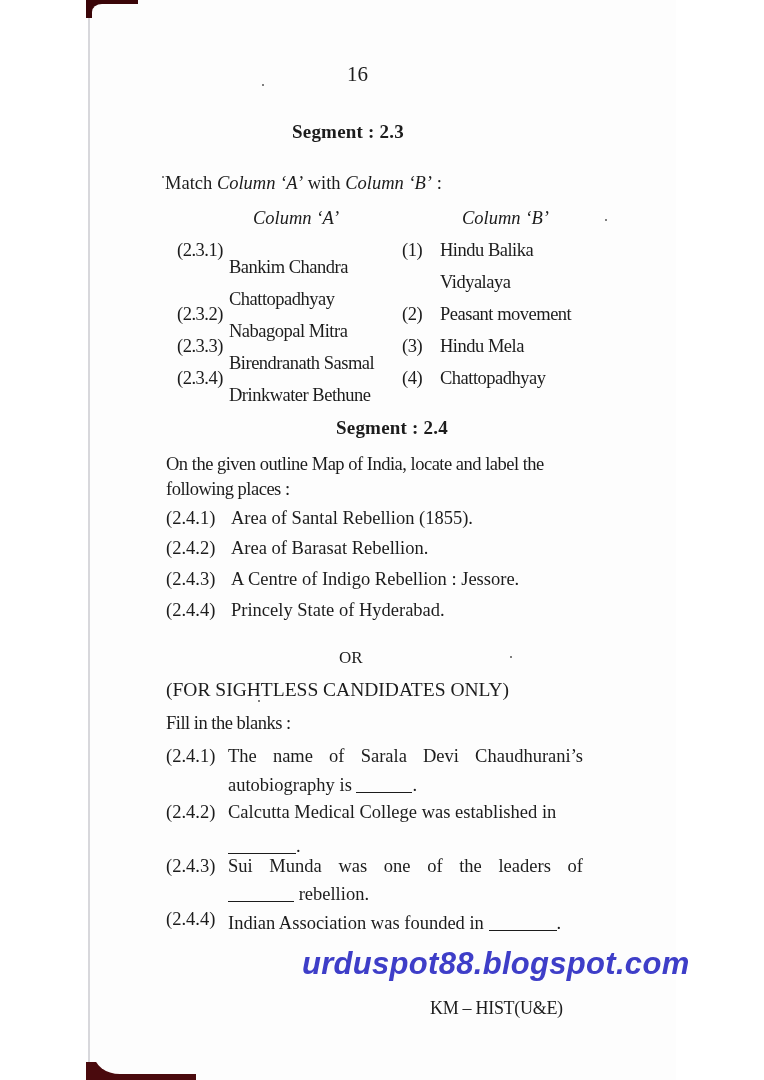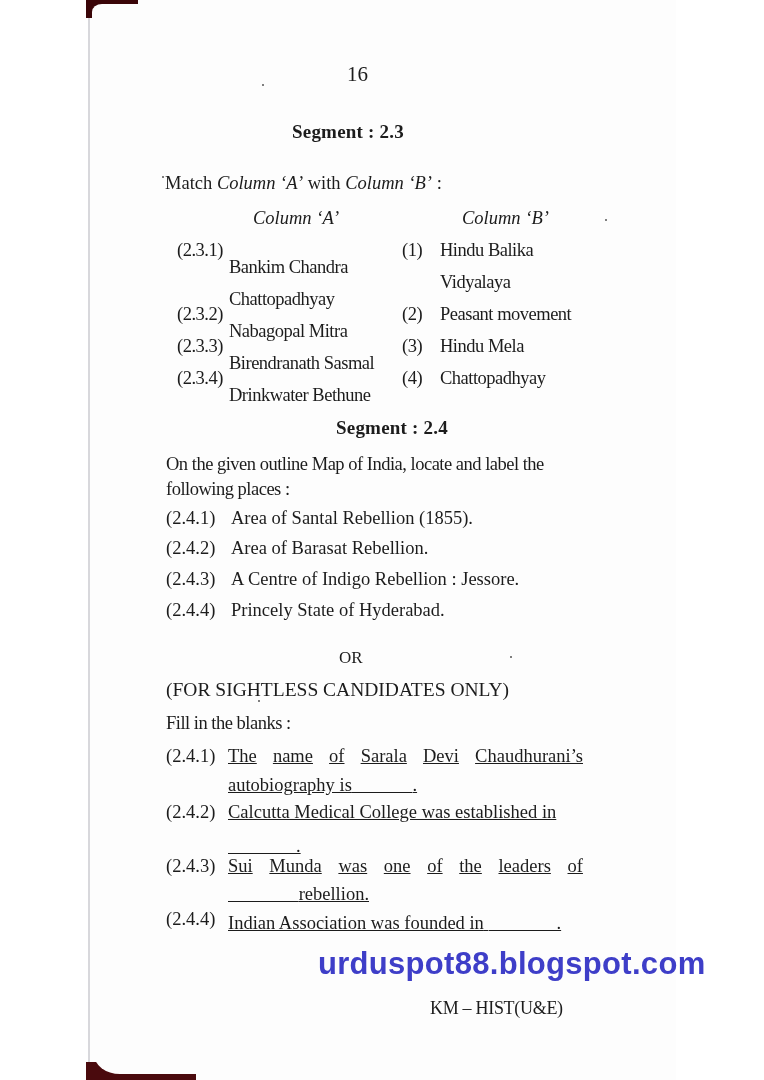--- a/index.html
+++ b/index.html
@@ -100,21 +100,21 @@
     .m1 { top: 508px; }
     .m2 { top: 538px; }
     .m3 { top: 569px; }
     .m4 { top: 600px; }
 
     .or-text { left: 339px; top: 648px; font-size: 17px; }
     .sightless { left: 166px; top: 679px; font-weight: normal; font-size: 19.5px; }
     .fill-instr { left: 166px; top: 713px; }
 
     .fb-num { left: 166px; }
-    .fb-text { left: 228px; text-decoration: underline; }
+    .fb-text { left: 228px; }
     .f1 { top: 746px; }
     .f1b { top: 771px; }
     .f2 { top: 802px; }
     .f2b { top: 832px; }
     .f3 { top: 856px; }
     .f3b { top: 880px; }
     .f4 { top: 909px; }
 
     .blank {
       display: inline-block;
@@ -123,26 +123,27 @@
       vertical-align: baseline;
       transform: translateY(2px);
     }
     .justify-line {
       width: 355px;
       display: flex;
       justify-content: space-between;
     }
 
     .watermark {
-      left: 318px; top: 946px;
+      left: 302px; top: 946px;
       font-family: "Liberation Sans", "DejaVu Sans", sans-serif;
       font-weight: bold;
       font-size: 31px;
       color: #3e3ec8;
       letter-spacing: 0.3px;
+      font-style: italic;
     }
     .footer-code {
       left: 430px; top: 998px;
       font-size: 18px;
       letter-spacing: -0.3px;
     }
     .speck {
       position: absolute;
       width: 2px; height: 2px;
       background: #555;

